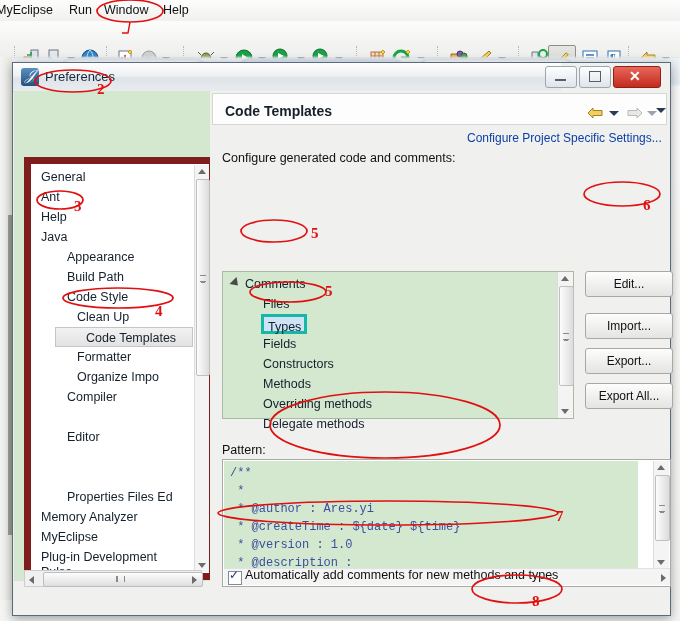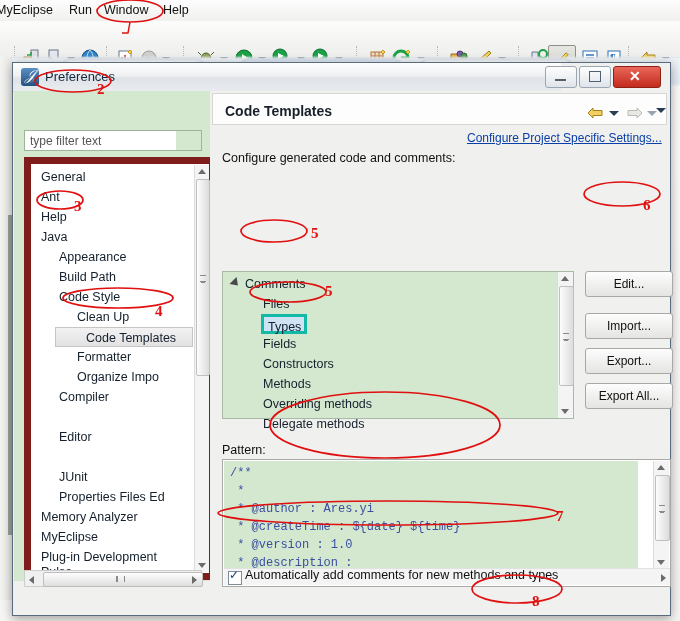--- a/index.html
+++ b/index.html
@@ -81,21 +81,21 @@
      background:#fff;border:1px solid #9fb49b;
      font-size:12px;color:#555;padding:3px 0 0 5px;box-sizing:border-box;}
   #filter-clear{left:162px;top:40px;width:25px;height:19px;background:#d4e8d0;}
 
   #tree{left:10px;top:66px;width:178px;height:409px;background:#fff;border:7px solid #7f1d1d;}
   .tnode{position:absolute;left:0;width:160px;height:20px;font-size:12.5px;
      color:#14202c;line-height:20px;white-space:nowrap;}
   .tnode.sel{background:linear-gradient(#f2f2f2,#e2e2e2);border:1px solid #c5c5c5;
      box-sizing:border-box;}
   .lv0{padding-left:10px;}
-  .lv1{padding-left:28px;}
+  .lv1{padding-left:36px;}
   .lv2{padding-left:46px;}
 
   #tree-vsb{left:163px;top:1px;width:14px;height:407px;background:#f4f4f4;
      border-left:1px solid #dcdcdc;}
   .sb-arrow-up{position:absolute;left:3px;top:4px;width:0;height:0;
      border-left:4px solid transparent;border-right:4px solid transparent;
      border-bottom:5px solid #6b6b6b;}
   .sb-arrow-dn{position:absolute;left:3px;bottom:4px;width:0;height:0;
      border-left:4px solid transparent;border-right:4px solid transparent;
      border-top:5px solid #6b6b6b;}
@@ -125,21 +125,21 @@
      border:1px solid #d6d6d2;box-sizing:border-box;}
   #page-title{left:12px;top:9px;font-size:14px;font-weight:bold;color:#17202a;}
   .navarrow{position:absolute;top:12px;width:0;height:0;}
   #nav-back{left:374px;width:16px;height:14px;}
   #nav-fwd{left:414px;width:16px;height:14px;}
   .dd{position:absolute;top:17px;width:0;height:0;
      border-left:5px solid transparent;border-right:5px solid transparent;
      border-top:5px solid #2b3c57;}
 
   #cfg-link{left:257px;top:40px;font-size:12px;color:#0b3fa8;
-     text-decoration:underline;white-space:nowrap;text-align:right;}
+     white-space:nowrap;text-align:right;}
   #cfg-label{left:12px;top:60px;font-size:12.5px;color:#111;}
 
   #tmpl-list{left:12px;top:180px;width:352px;height:148px;
      background:#d4e8d0;border:1px solid #a9b9a5;box-sizing:border-box;}
   .lnode{position:absolute;left:0;height:20px;font-size:12.5px;color:#14202c;
      line-height:20px;white-space:nowrap;}
   .lnode.sel{background:#cfe3f5;border:3px solid #14b8a6;box-sizing:border-box;}
   .ln0{padding-left:22px;}
   .ln1{padding-left:40px;}
   #tw{position:absolute;left:9px;top:6px;width:0;height:0;
@@ -326,38 +326,36 @@
 
   <div class="abs" id="titlebar">
     <div class="abs" id="title-icon"></div>
     <div class="abs" id="title-text">Preferences</div>
     <div class="wbtn" id="btn-min"></div>
     <div class="wbtn" id="btn-max"></div>
     <div class="wbtn" id="btn-close"></div>
   </div>
 
   <div class="abs" id="leftpane">
-    <div class="abs" id="filter-input">type filter text</div>
     <div class="abs" id="filter-clear"></div>
 
     <div class="abs" id="tree">
       <div class="tnode lv0" style="top:3px"><span>General</span></div>
       <div class="tnode lv0" style="top:23px"><span>Ant</span></div>
       <div class="tnode lv0" style="top:43px"><span>Help</span></div>
       <div class="tnode lv0" style="top:63px"><span>Java</span></div>
       <div class="tnode lv1" style="top:83px"><span>Appearance</span></div>
       <div class="tnode lv1" style="top:103px"><span>Build Path</span></div>
       <div class="tnode lv1" style="top:123px"><span>Code Style</span></div>
       <div class="tnode lv2" style="top:143px"><span>Clean Up</span></div>
       <div class="tnode lv2 sel" style="top:163px;left:24px;width:138px"><span style="margin-left:-16px">Code Templates</span></div>
       <div class="tnode lv2" style="top:183px"><span>Formatter</span></div>
       <div class="tnode lv2" style="top:203px"><span>Organize Impo</span></div>
       <div class="tnode lv1" style="top:223px"><span>Compiler</span></div>
       <div class="tnode lv1" style="top:263px"><span>Editor</span></div>
-      <div class="tnode lv1" style="top:303px"><span>JUnit</span></div>
       <div class="tnode lv0" style="top:343px"><span>Memory Analyzer</span></div>
       <div class="tnode lv1" style="top:323px"><span>Properties Files Ed</span></div>
       <div class="tnode lv0" style="top:363px"><span>MyEclipse</span></div>
       <div class="tnode lv0" style="top:383px"><span>Plug-in Development</span></div>
       <div class="tnode lv0" style="top:398px;height:12px;overflow:hidden"><span>Pulse</span></div>
 
       <div class="abs" id="tree-vsb">
         <div class="sb-arrow-up"></div>
         <div class="abs" id="tree-thumb"></div>
         <div class="sb-arrow-dn"></div>

